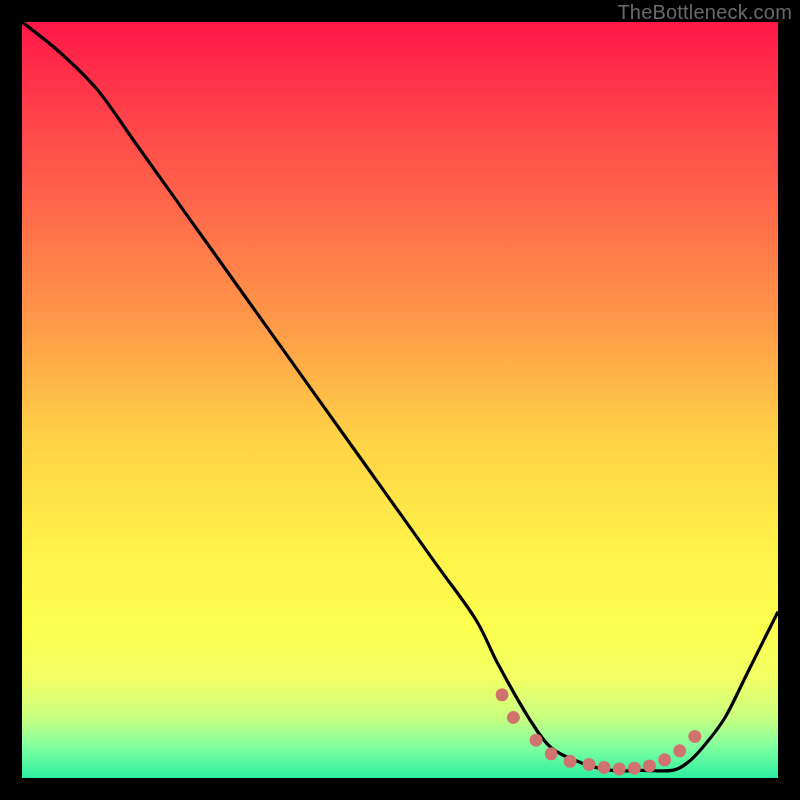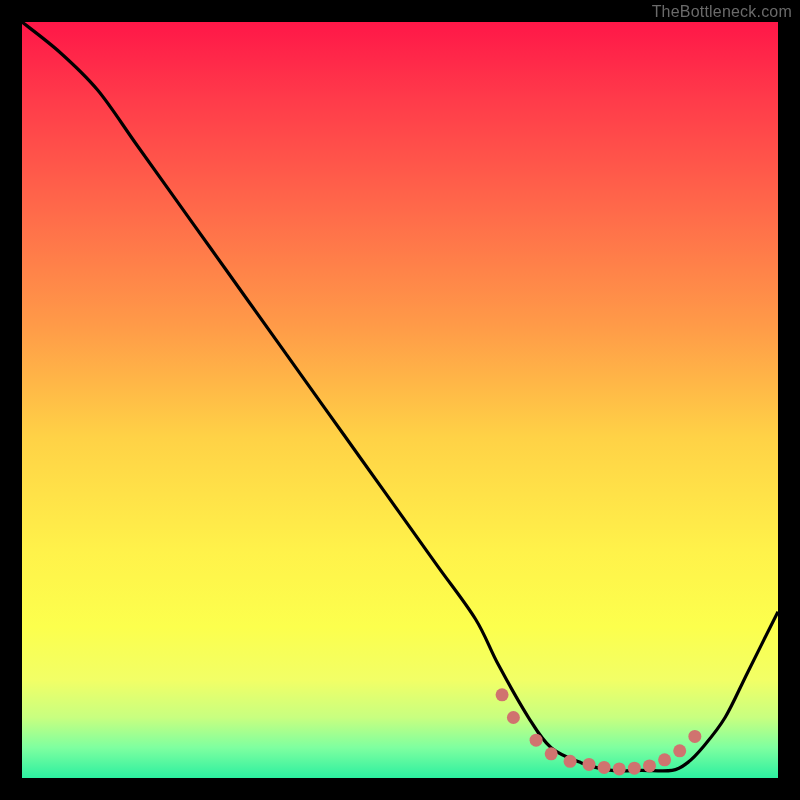--- a/index.html
+++ b/index.html
@@ -46,21 +46,21 @@
     position: absolute;
     inset: 0;
     width: 100%;
     height: 100%;
   }
   .watermark {
     position: absolute;
     top: 2px;
     right: 8px;
     color: #6a6a6a;
-    font-size: 16px;
+    font-size: 20px;
     line-height: 20px;
     letter-spacing: 0.2px;
   }
 </style>
 </head>
 <body>
 
 <div class="stage">
 
   <div class="watermark">TheBottleneck.com</div>

